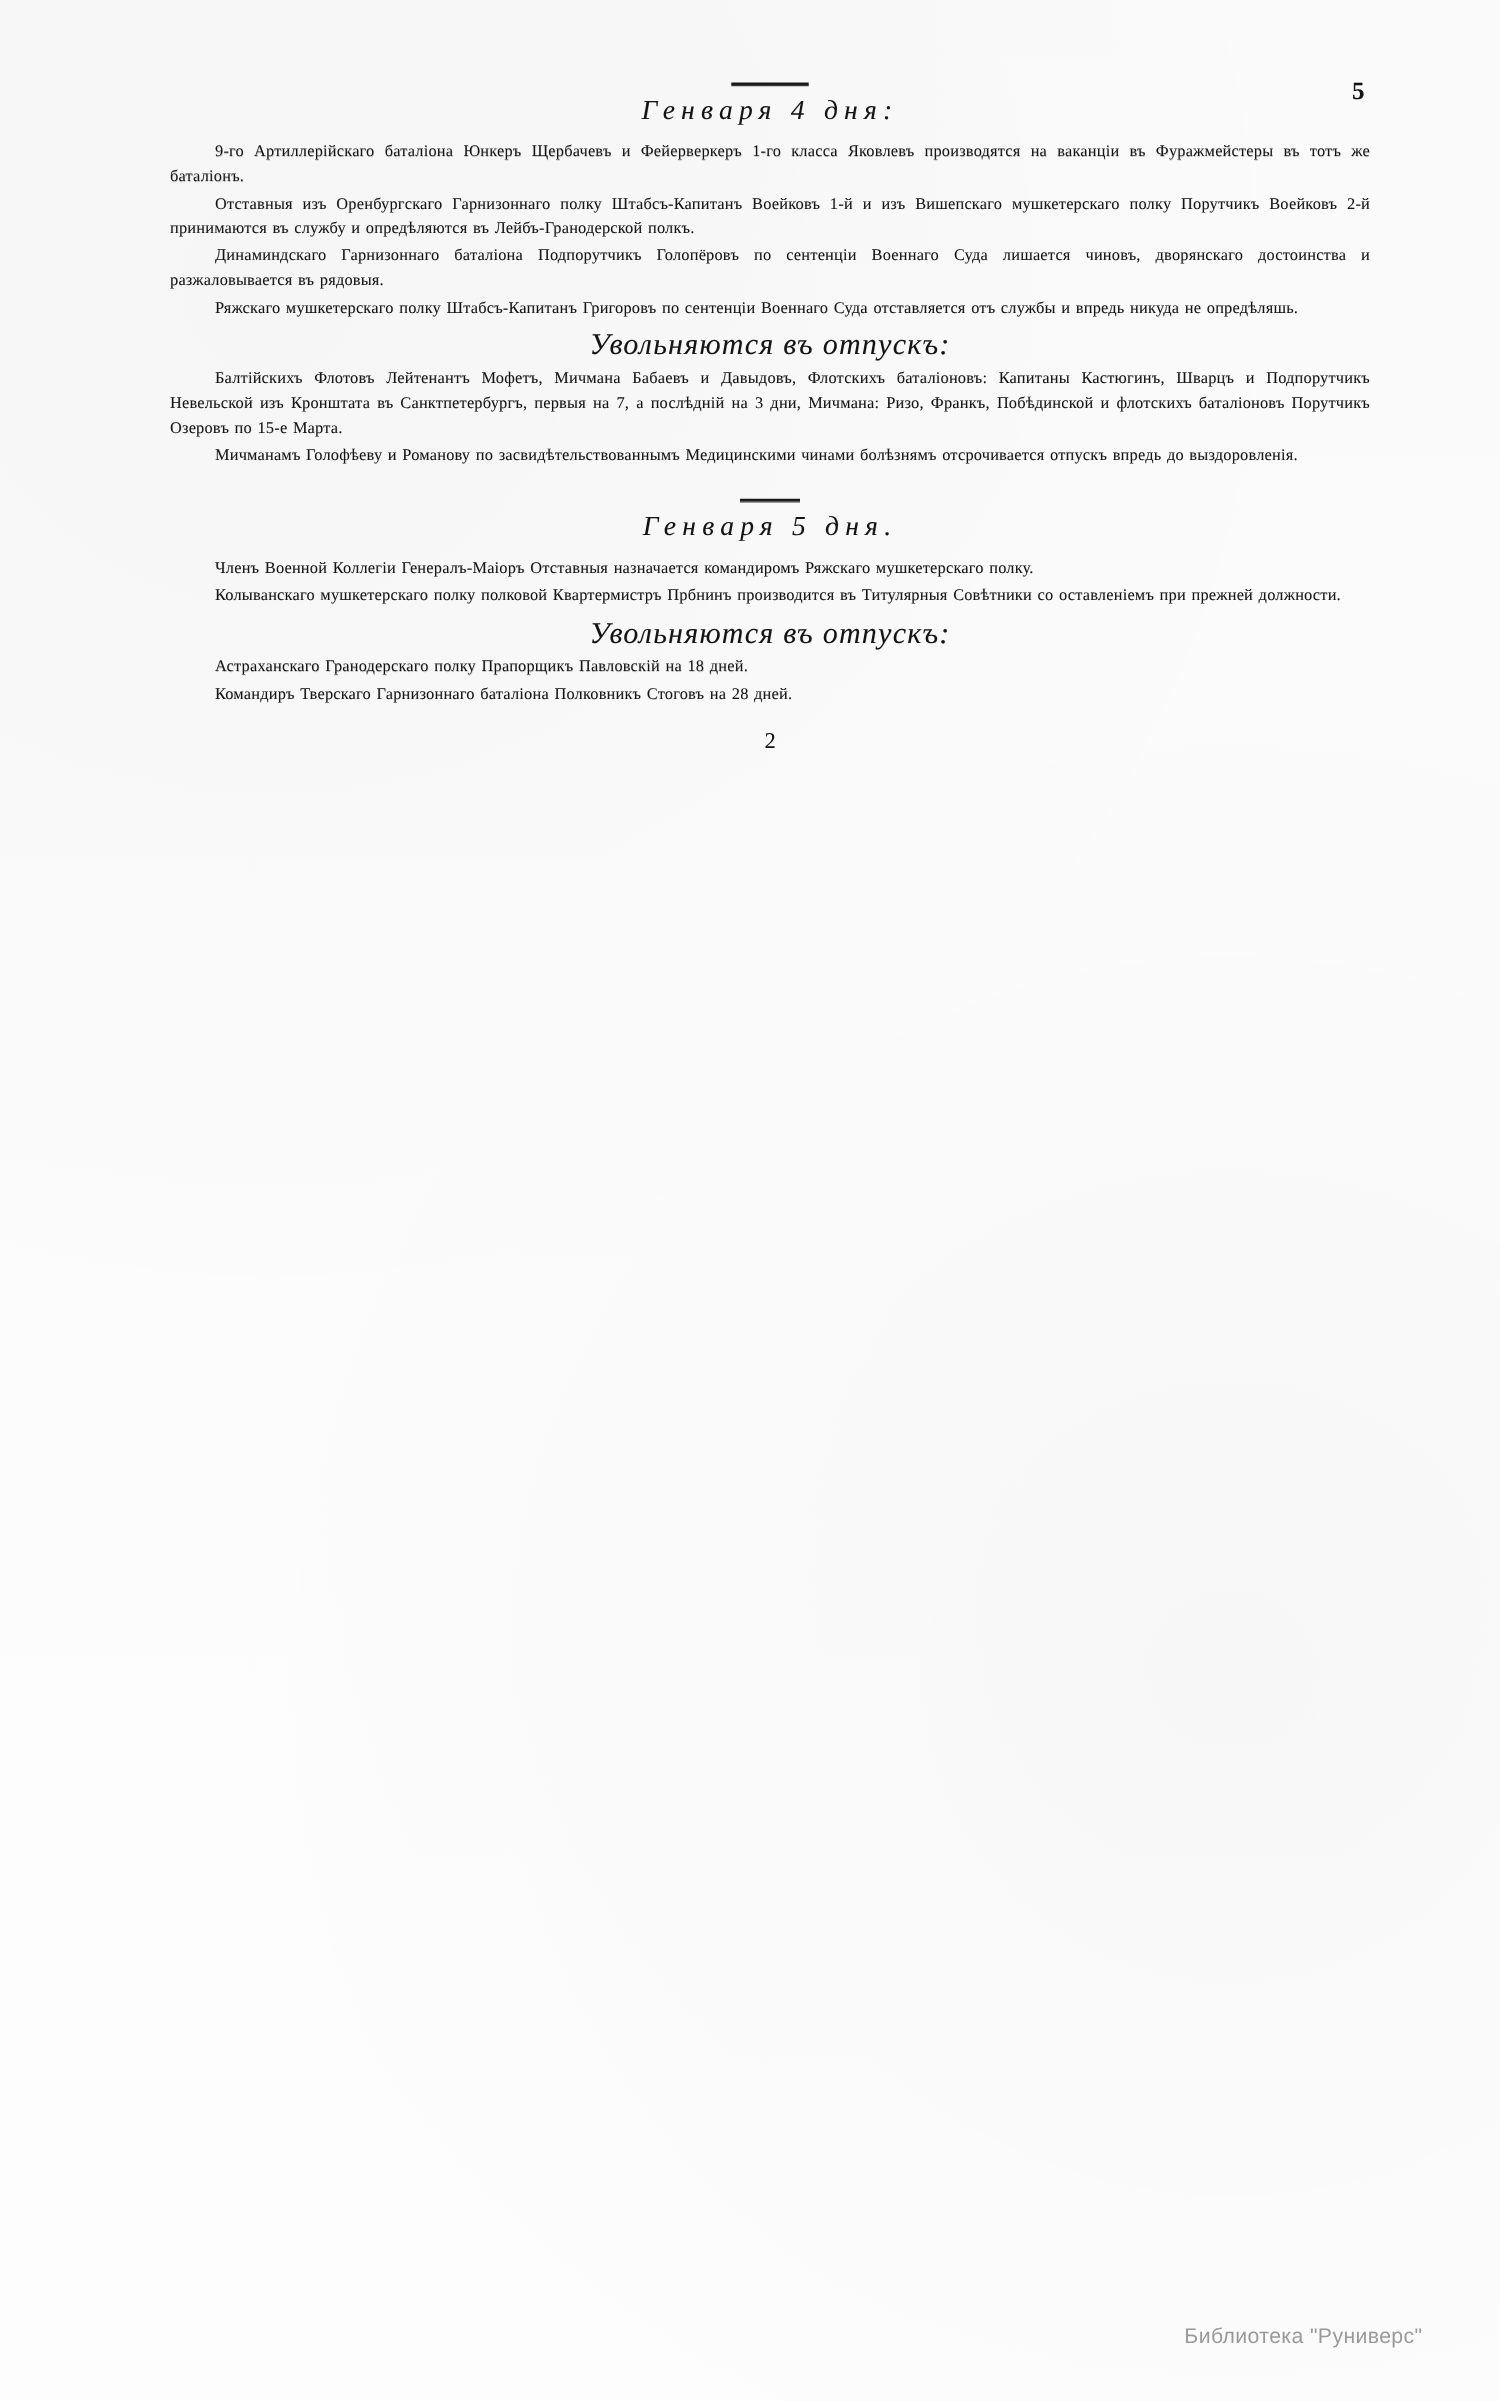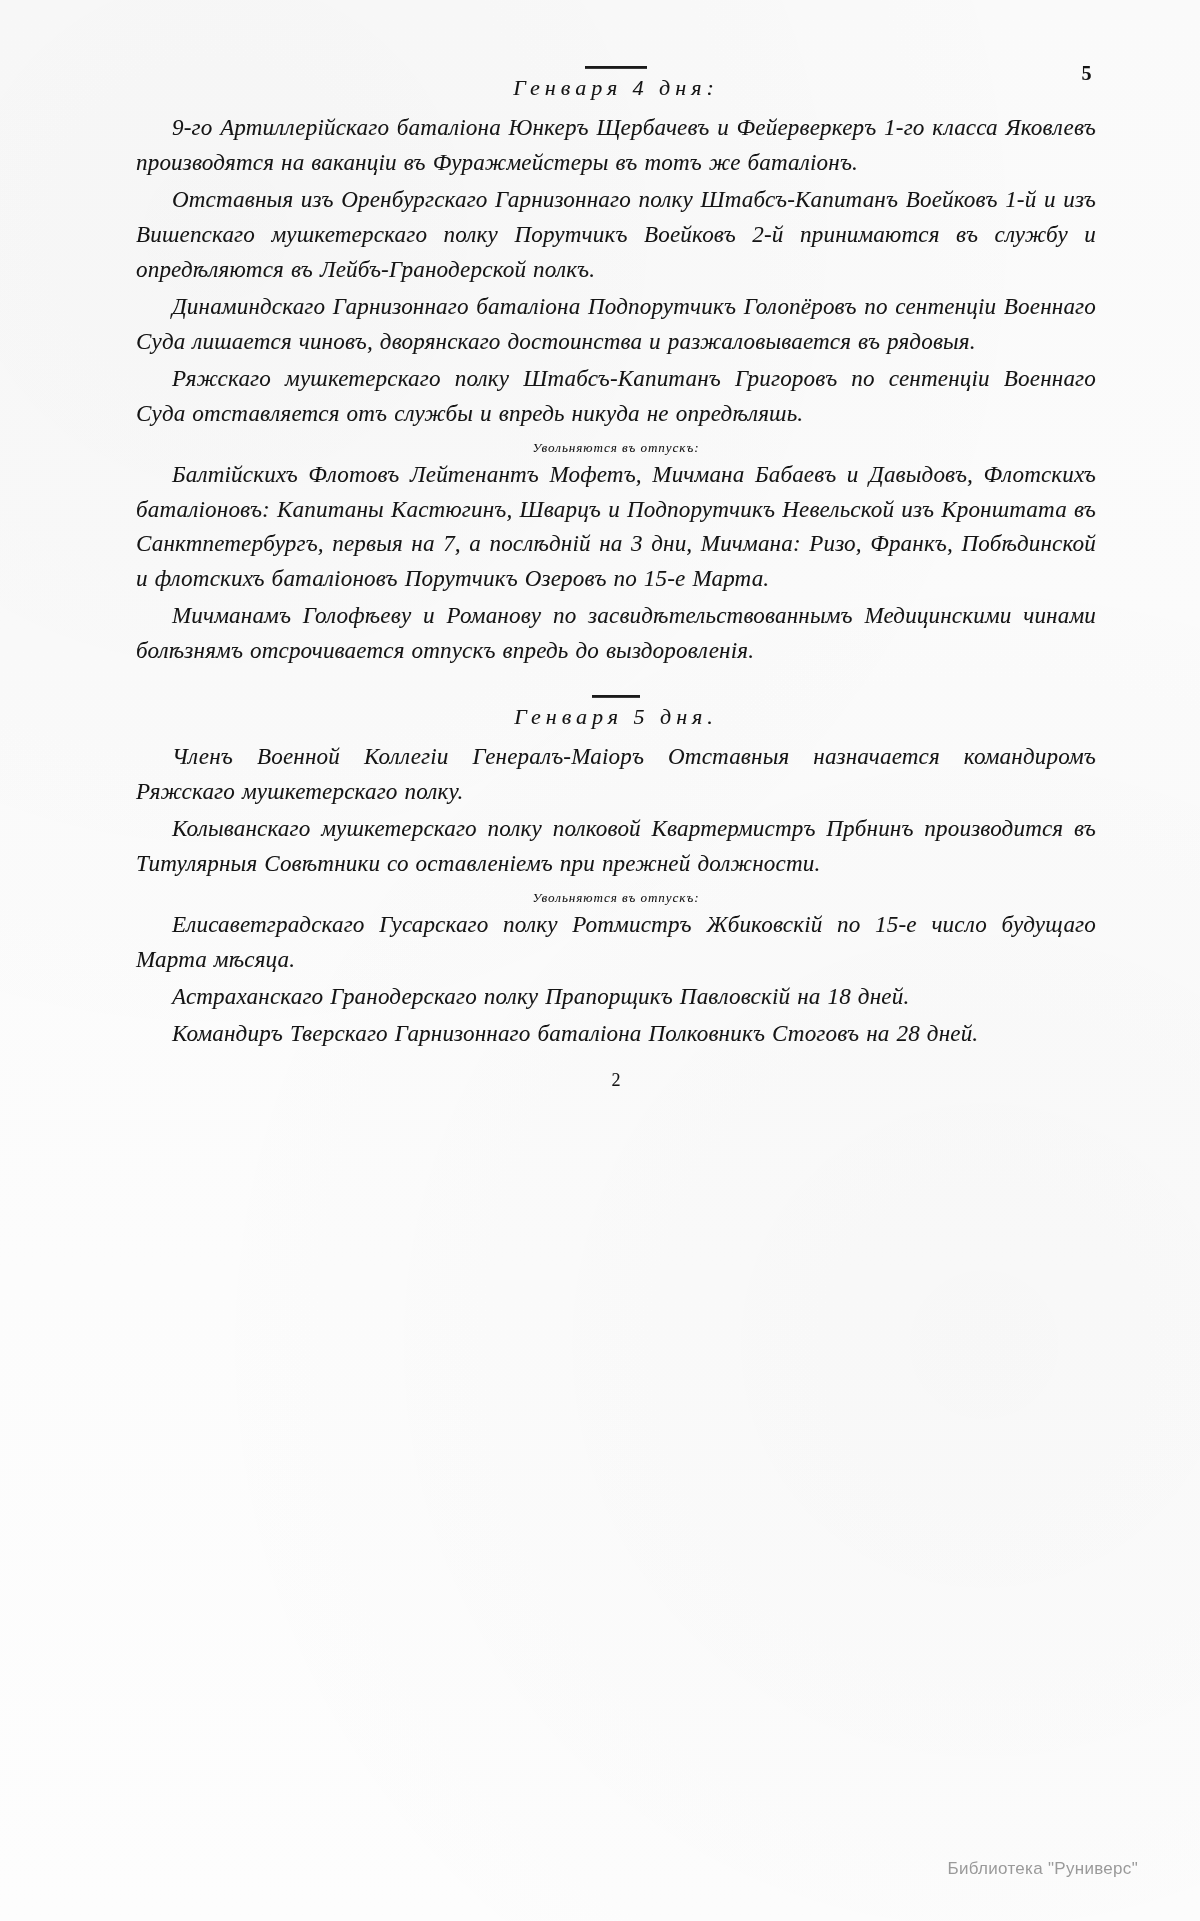--- a/index.html
+++ b/index.html
@@ -65,32 +65,31 @@
   .heading {
     text-align: center;
     font-size: 22px;
     letter-spacing: 5px;
     font-style: italic;
     margin: 6px 0 10px 0;
     font-family: "Liberation Serif", serif;
   }
   p.para {
     margin: 0 0 2px 0;
-    font-size: 23px;
+    font-size: 13px;
     line-height: 1.52;
     text-align: justify;
     text-indent: 36px;
     letter-spacing: 0.2px;
     word-spacing: 1px;
-    font-style: italic;
   }
   .subheading {
     text-align: center;
     font-style: italic;
-    font-size: 13px;
+    font-size: 24px;
     margin: 8px 0 2px 0;
     letter-spacing: 1px;
   }
   .folio {
     text-align: center;
     font-size: 18px;
     margin-top: 18px;
   }
   .watermark {
     position: absolute;
@@ -135,21 +134,20 @@
       <div class="rule short"></div>
     </div>
 
     <div class="heading">Генваря 5 дня.</div>
 
     <p class="para">Членъ Военной Коллегіи Генералъ-Маіоръ Отставныя назначается командиромъ Ряжскаго мушкетерскаго полку.</p>
     <p class="para">Колыванскаго мушкетерскаго полку полковой Квартермистръ Прбнинъ производится въ Титулярныя Совѣтники со оставленіемъ при прежней должности.</p>
 
     <div class="subheading">Увольняются въ отпускъ:</div>
 
-    <p class="para">Елисаветградскаго Гусарскаго полку Ротмистръ Жбиковскій по 15-е число будущаго Марта мѣсяца.</p>
     <p class="para">Астраханскаго Гранодерскаго полку Прапорщикъ Павловскій на 18 дней.</p>
     <p class="para">Командиръ Тверскаго Гарнизоннаго баталіона Полковникъ Стоговъ на 28 дней.</p>
 
     <div class="folio">2</div>
   </div>
 
   <div class="watermark">Библиотека "Руниверс"</div>
 </div>
 
 </body></html>

